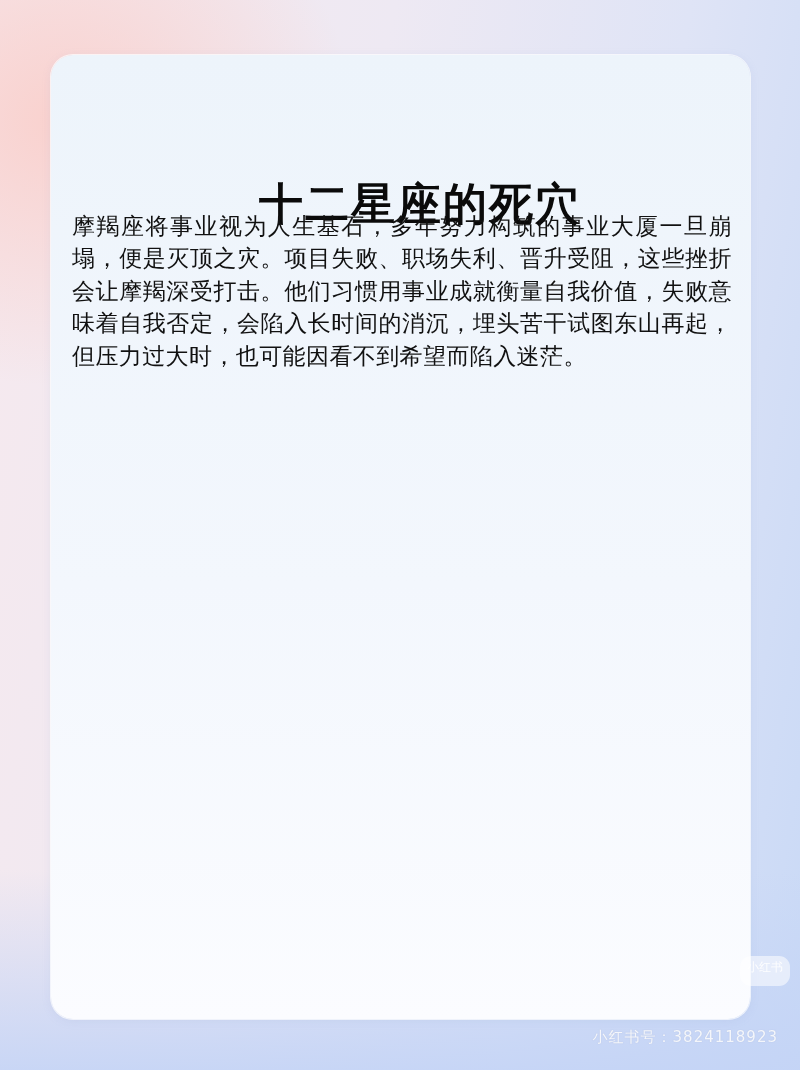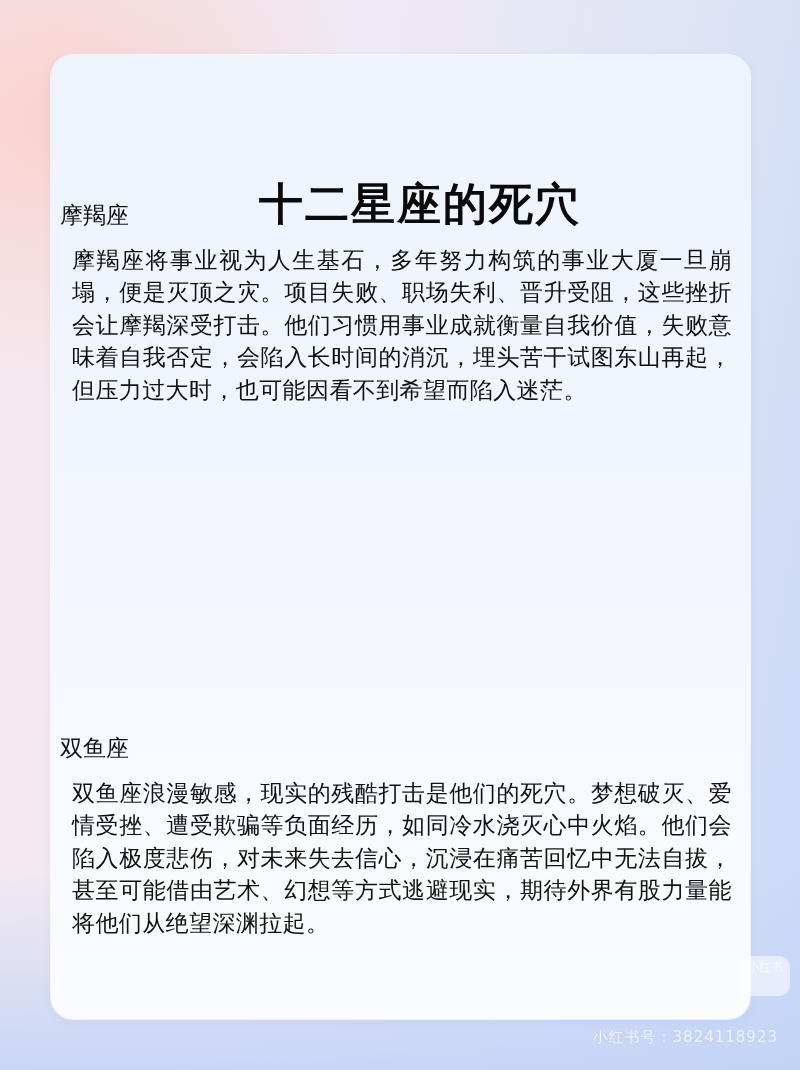--- a/index.html
+++ b/index.html
@@ -58,21 +58,21 @@
       line-height: 32.4px;
       letter-spacing: 0.4px;
       text-align: justify;
     }
     .sec-1 { top: 143px; }
     .sec-2 { top: 426px; }
     .sec-3 { top: 676px; }
     .badge {
       position: absolute;
       right: 10px; top: 956px;
-      width: 50px; height: 40px;
+      width: 50px; height: 30px;
       border-radius: 11px;
       background: rgba(255,255,255,0.55);
       color: rgba(255,255,255,0.9);
       font-size: 12px;
       line-height: 22px;
       text-align: center;
       z-index: 2;
     }
     .watermark {
       position: absolute;
@@ -85,25 +85,20 @@
       text-align: right;
     }
   </style>
 </head>
 <body>
 
 <div class="card">
   <h1 class="title">十二星座的死穴</h1>
 
   <div class="section sec-1">
-    <h2 class="section-heading">摩羯座</h2>
     <p class="section-body">摩羯座将事业视为人生基石，多年努力构筑的事业大厦一旦崩塌，便是灭顶之灾。项目失败、职场失利、晋升受阻，这些挫折会让摩羯深受打击。他们习惯用事业成就衡量自我价值，失败意味着自我否定，会陷入长时间的消沉，埋头苦干试图东山再起，但压力过大时，也可能因看不到希望而陷入迷茫。</p>
   </div>
 
 
-  <div class="section sec-3">
-    <h2 class="section-heading">双鱼座</h2>
-    <p class="section-body">双鱼座浪漫敏感，现实的残酷打击是他们的死穴。梦想破灭、爱情受挫、遭受欺骗等负面经历，如同冷水浇灭心中火焰。他们会陷入极度悲伤，对未来失去信心，沉浸在痛苦回忆中无法自拔，甚至可能借由艺术、幻想等方式逃避现实，期待外界有股力量能将他们从绝望深渊拉起。</p>
-  </div>
 </div>
 
 <div class="badge">小红书</div>
 <div class="watermark">小红书号：3824118923</div>
 
 </body></html>

